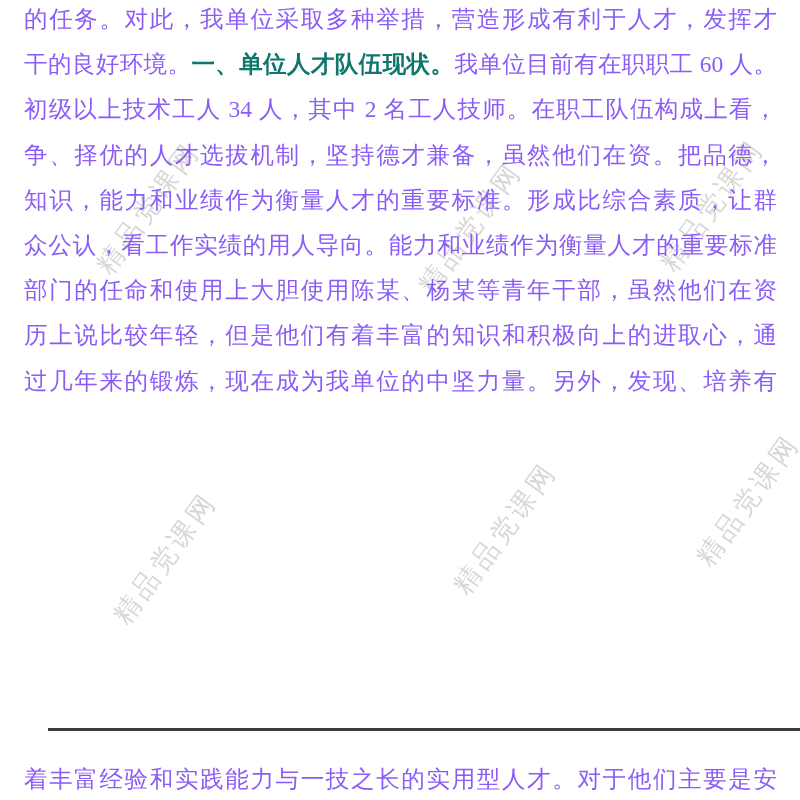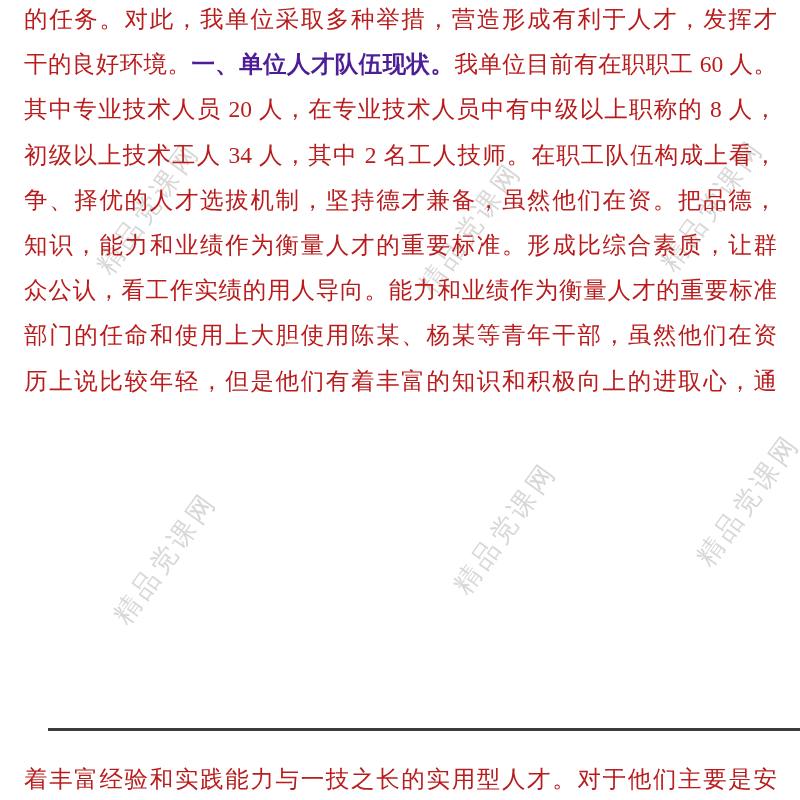--- a/index.html
+++ b/index.html
@@ -42,25 +42,25 @@
   .line {
     height: 45.2px;
     line-height: 45.2px;
     font-size: 23.5px;
     text-align: justify;
     text-align-last: justify;
     text-justify: inter-character;
     white-space: normal;
     overflow: hidden;
   }
-  .seg { color: #b91c1c; }
+  .seg { color: #8b5cf6; }
   .seg.bold {
     font-family: "Liberation Sans", "DejaVu Sans", sans-serif;
     font-weight: 700;
-    color: #4c1d95;
+    color: #0f766e;
   }
 
   .page-divider {
     position: absolute;
     left: 24px;
     top: 728px;
     width: 753px;
     height: 3px;
     background: #3b3b3b;
     z-index: 1;
@@ -75,25 +75,25 @@
     <div class="wm" style="left: 712px; top: 205px; color: rgba(186, 180, 180, 0.55);">精品党课网</div>
     <div class="wm" style="left: 165px; top: 558px; color: rgba(186, 180, 180, 0.55);">精品党课网</div>
     <div class="wm" style="left: 505px; top: 528px; color: rgba(186, 180, 180, 0.55);">精品党课网</div>
     <div class="wm" style="left: 748px; top: 500px; color: rgba(186, 180, 180, 0.55);">精品党课网</div>
   </div>
 
 <div class="doc">
   <div class="page1-text">
       <div class="line"><span class="seg">的任务。对此，我单位采取多种举措，营造形成有利于人才，发挥才</span></div>
       <div class="line"><span class="seg">干的良好环境。</span><span class="seg bold">一、单位人才队伍现状。</span><span class="seg">我单位目前有在职职工 60 人。</span></div>
-      <div class="line"><span class="seg">其中专业技术人员 20 人，在专业技术人员中有中级以上职称的 8 人，</span></div>
       <div class="line"><span class="seg">初级以上技术工人 34 人，其中 2 名工人技师。在职工队伍构成上看，</span></div>
       <div class="line"><span class="seg">争、择优的人才选拔机制，坚持德才兼备，虽然他们在资。把品德，</span></div>
       <div class="line"><span class="seg">知识，能力和业绩作为衡量人才的重要标准。形成比综合素质，让群</span></div>
       <div class="line"><span class="seg">众公认，看工作实绩的用人导向。能力和业绩作为衡量人才的重要标准</span></div>
       <div class="line"><span class="seg">部门的任命和使用上大胆使用陈某、杨某等青年干部，虽然他们在资</span></div>
       <div class="line"><span class="seg">历上说比较年轻，但是他们有着丰富的知识和积极向上的进取心，通</span></div>
+      <div class="line"><span class="seg">过几年来的锻炼，现在成为我单位的中坚力量。另外，发现、培养有</span></div>
     </div>
   <div class="page-divider"></div>
   <div class="page2-text">
       <div class="line"><span class="seg">着丰富经验和实践能力与一技之长的实用型人才。对于他们主要是安</span></div>
     </div>
 </div>
 
 </body></html>

